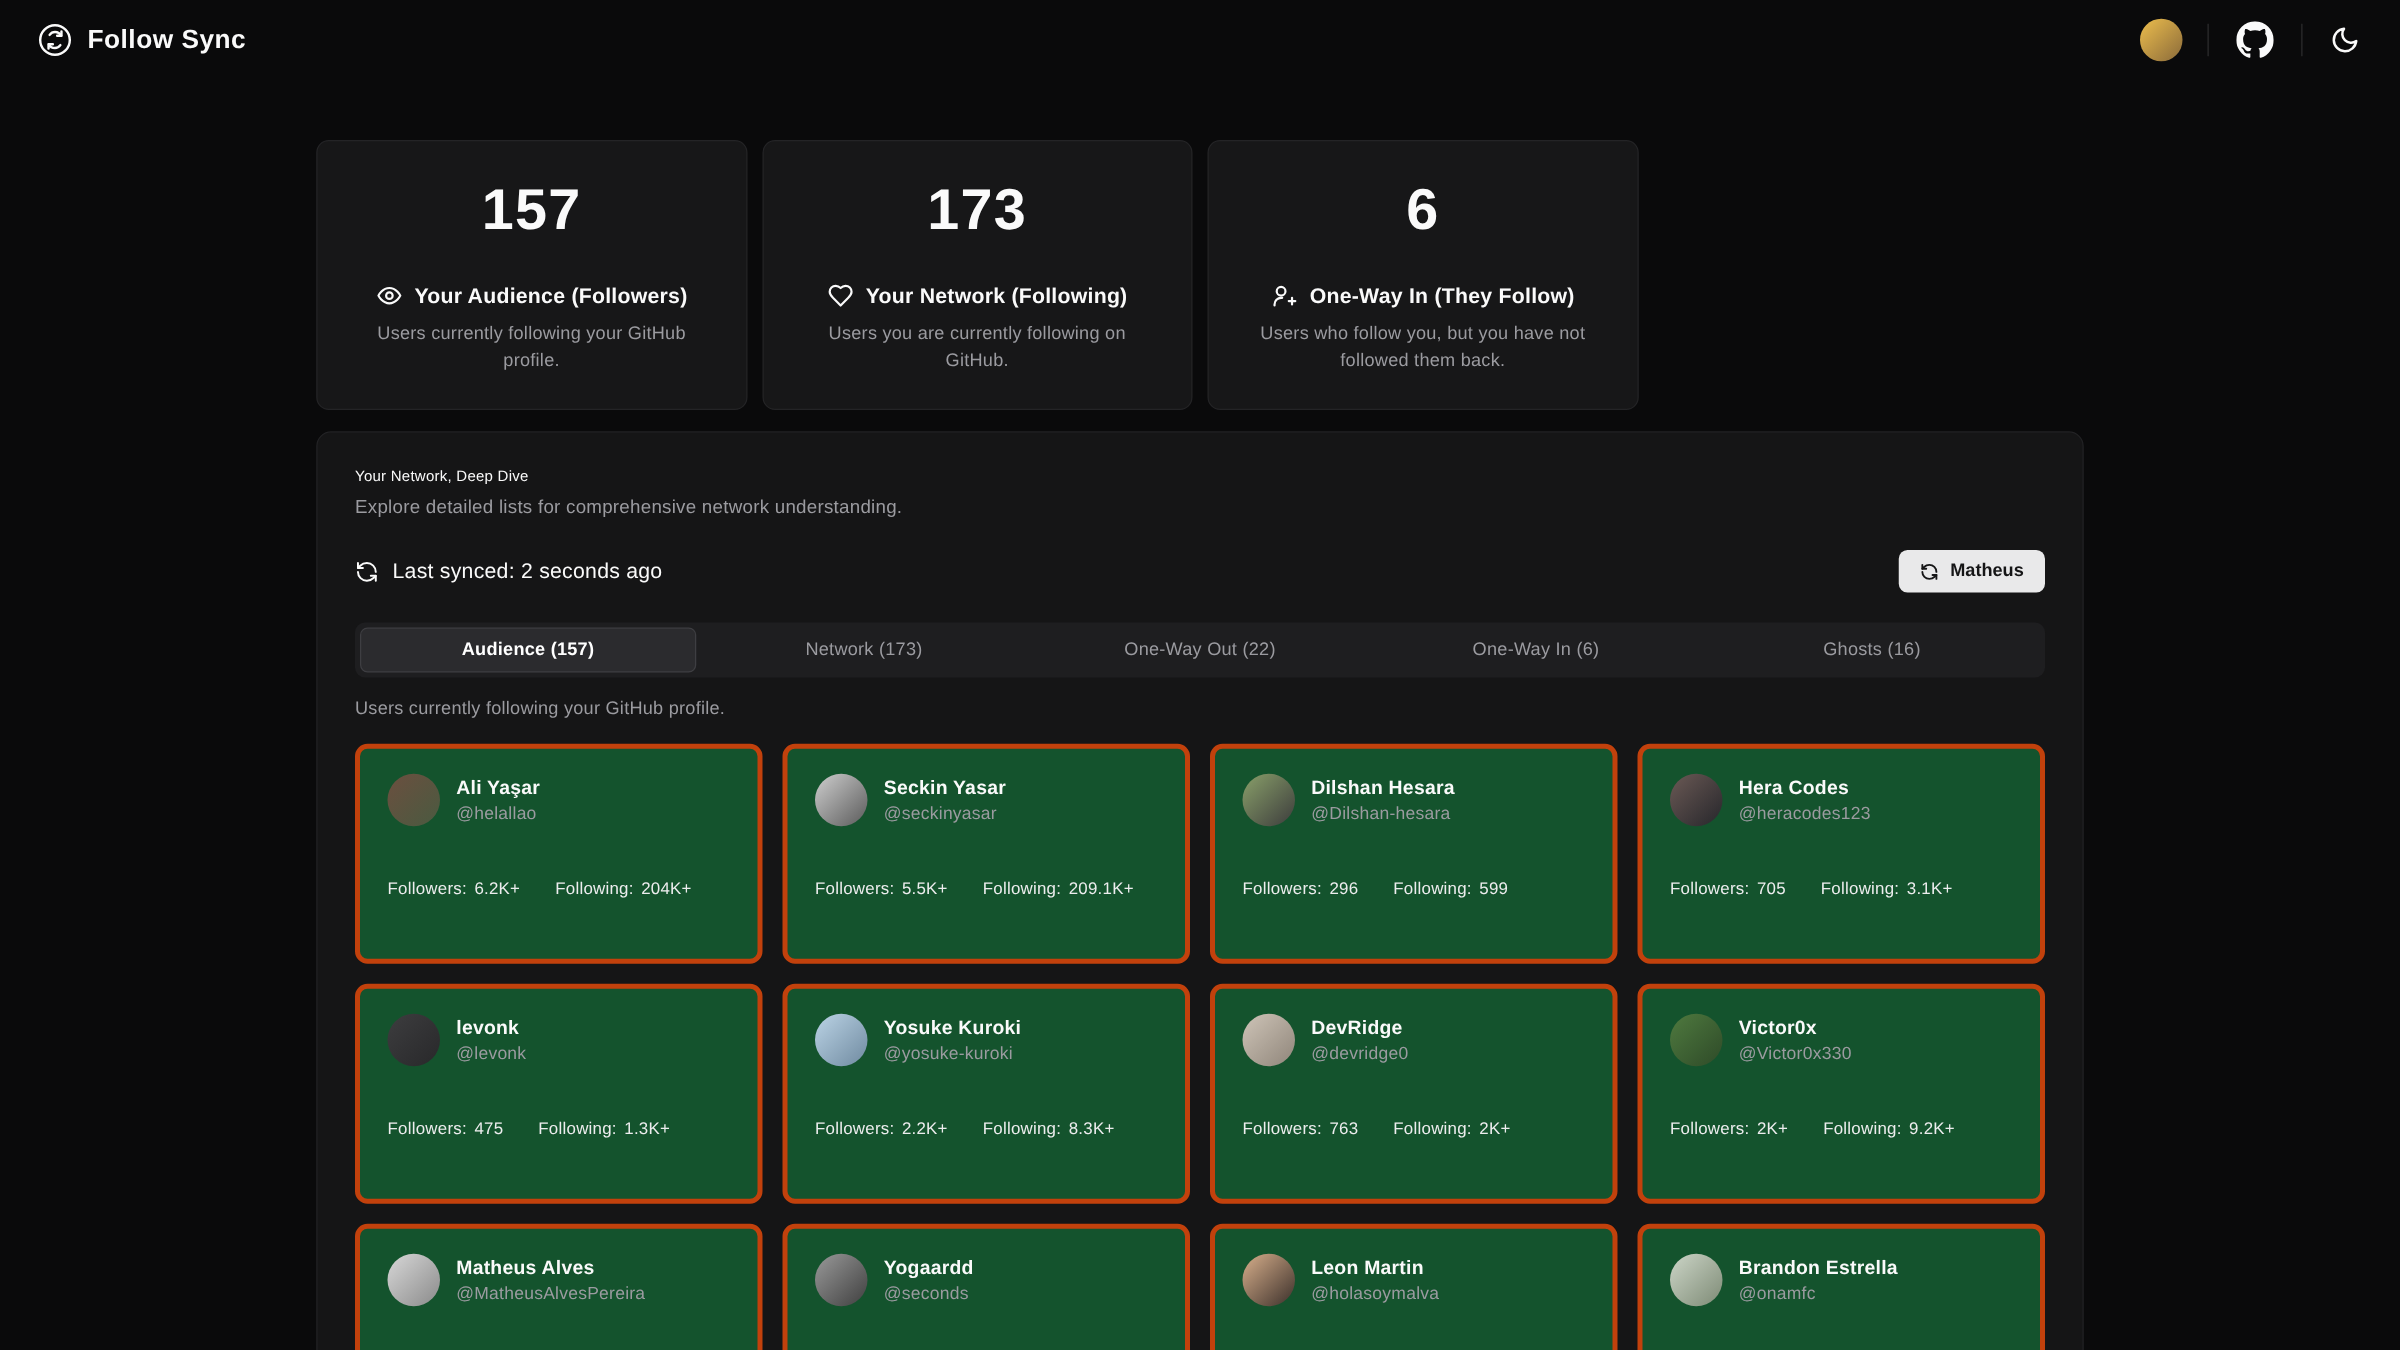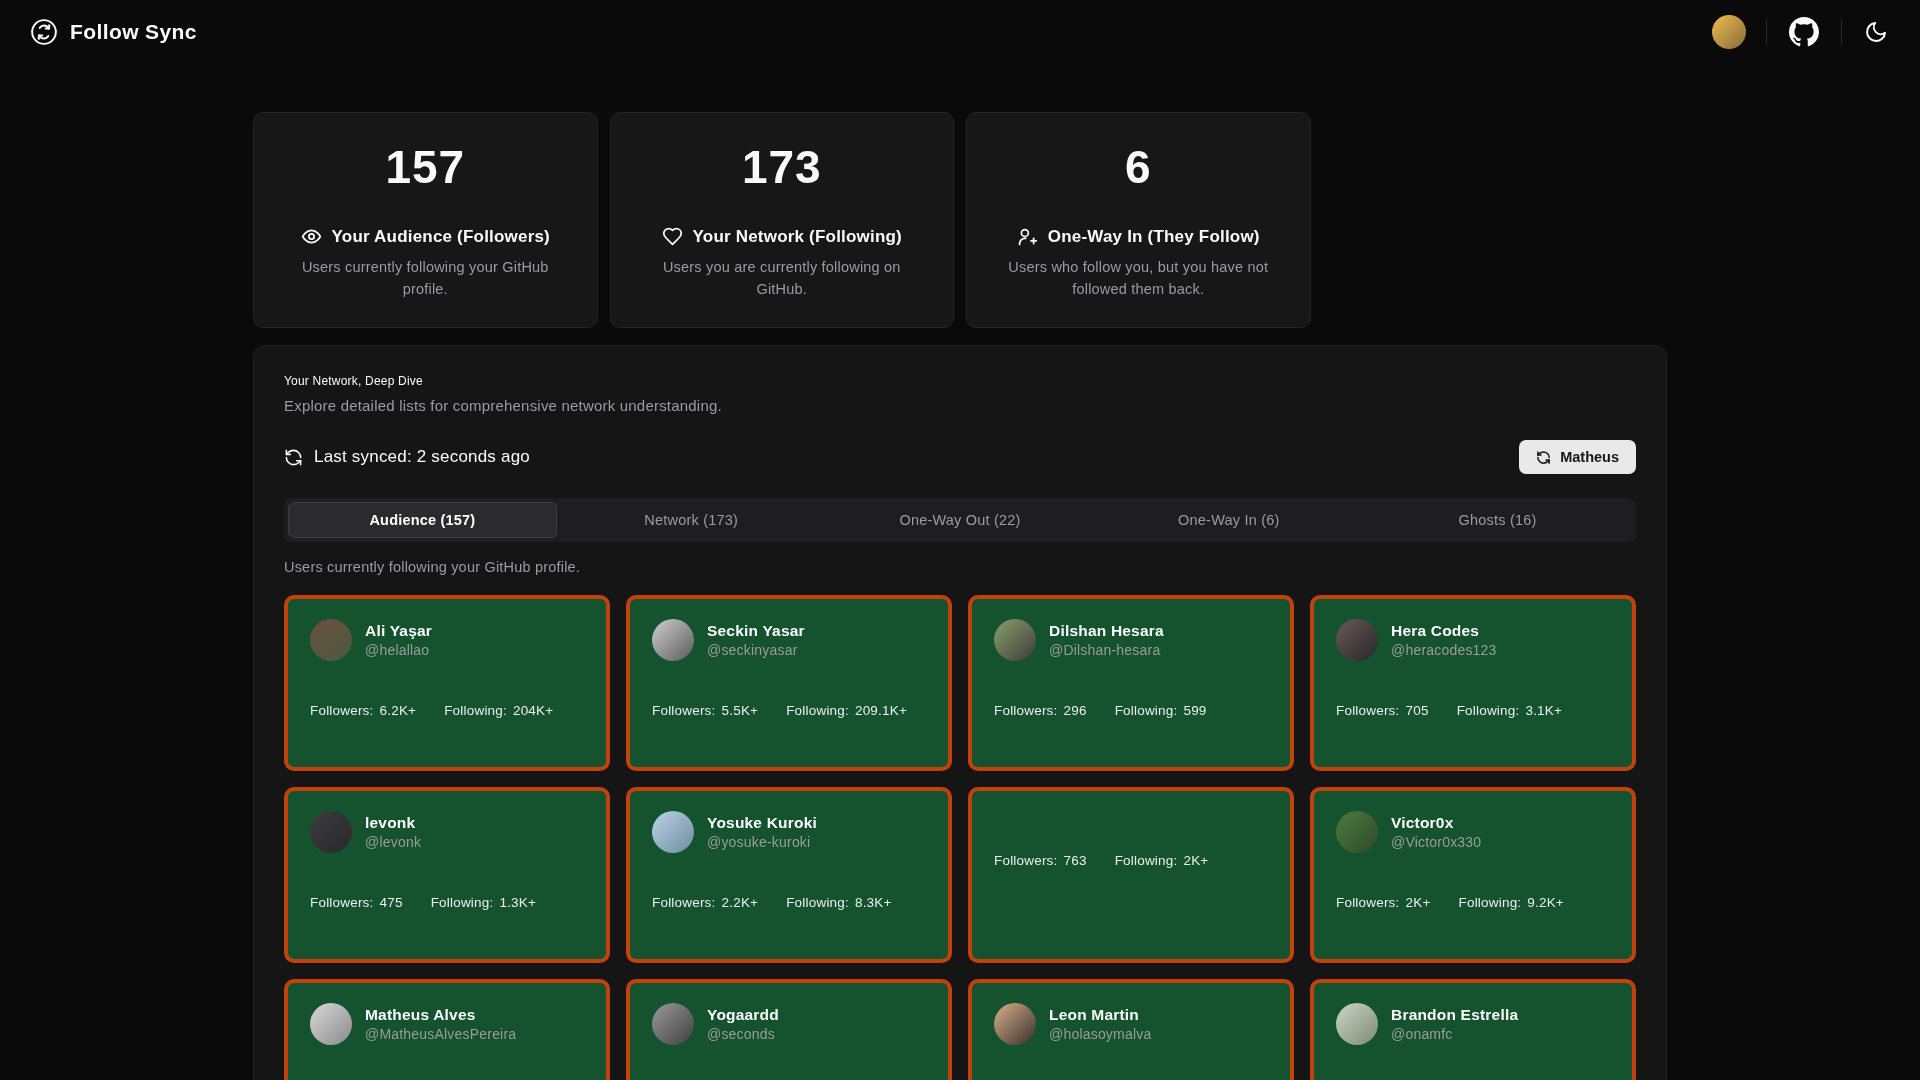--- a/index.html
+++ b/index.html
@@ -349,20 +349,27 @@
         <span>2.2K+</span>
       </div>
       <div class="stat-pair">
         <span>Following:</span>
         <span>8.3K+</span>
       </div>
     </div>
   </div>
 
   <div class="user-card">
+    <div class="user-head">
+      <span class="avatar" style="background: linear-gradient(135deg, rgb(207, 197, 184), rgb(143, 133, 122));"></span>
+      <div>
+        <div class="user-name">DevRidge</div>
+        <div class="user-handle">@devridge0</div>
+      </div>
+    </div>
     <div class="user-stats">
       <div class="stat-pair">
         <span>Followers:</span>
         <span>763</span>
       </div>
       <div class="stat-pair">
         <span>Following:</span>
         <span>2K+</span>
       </div>
     </div>

